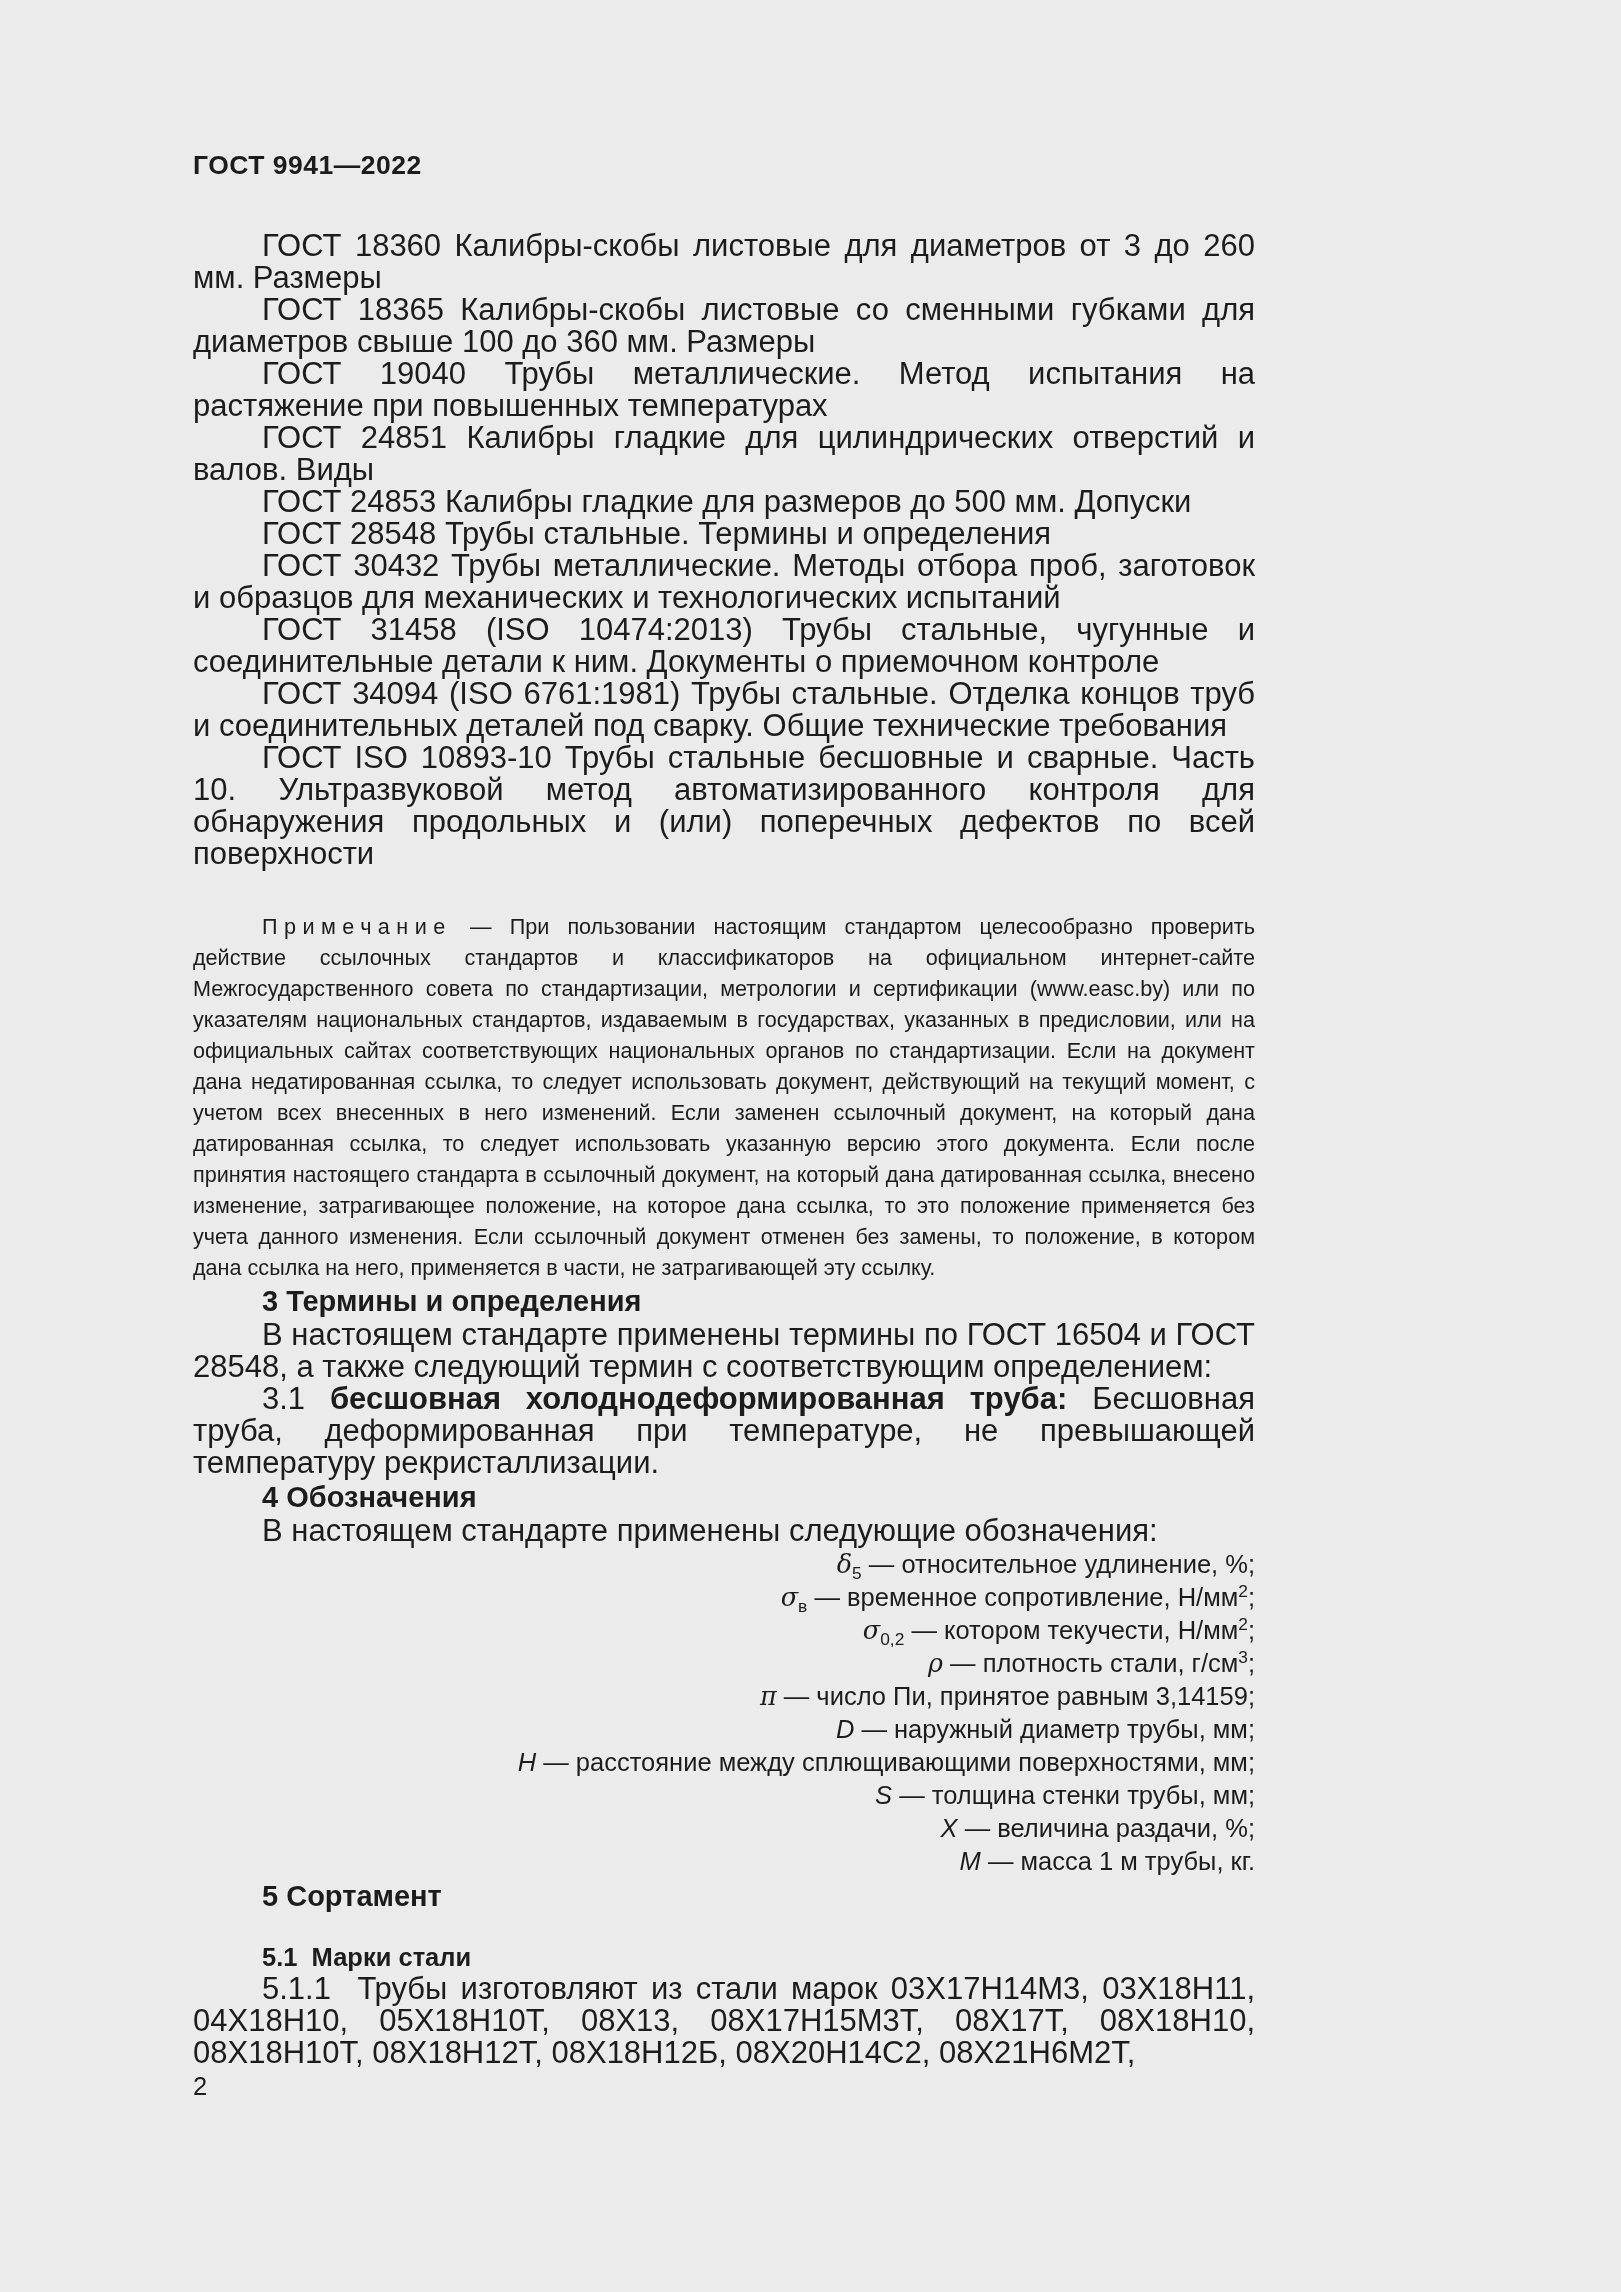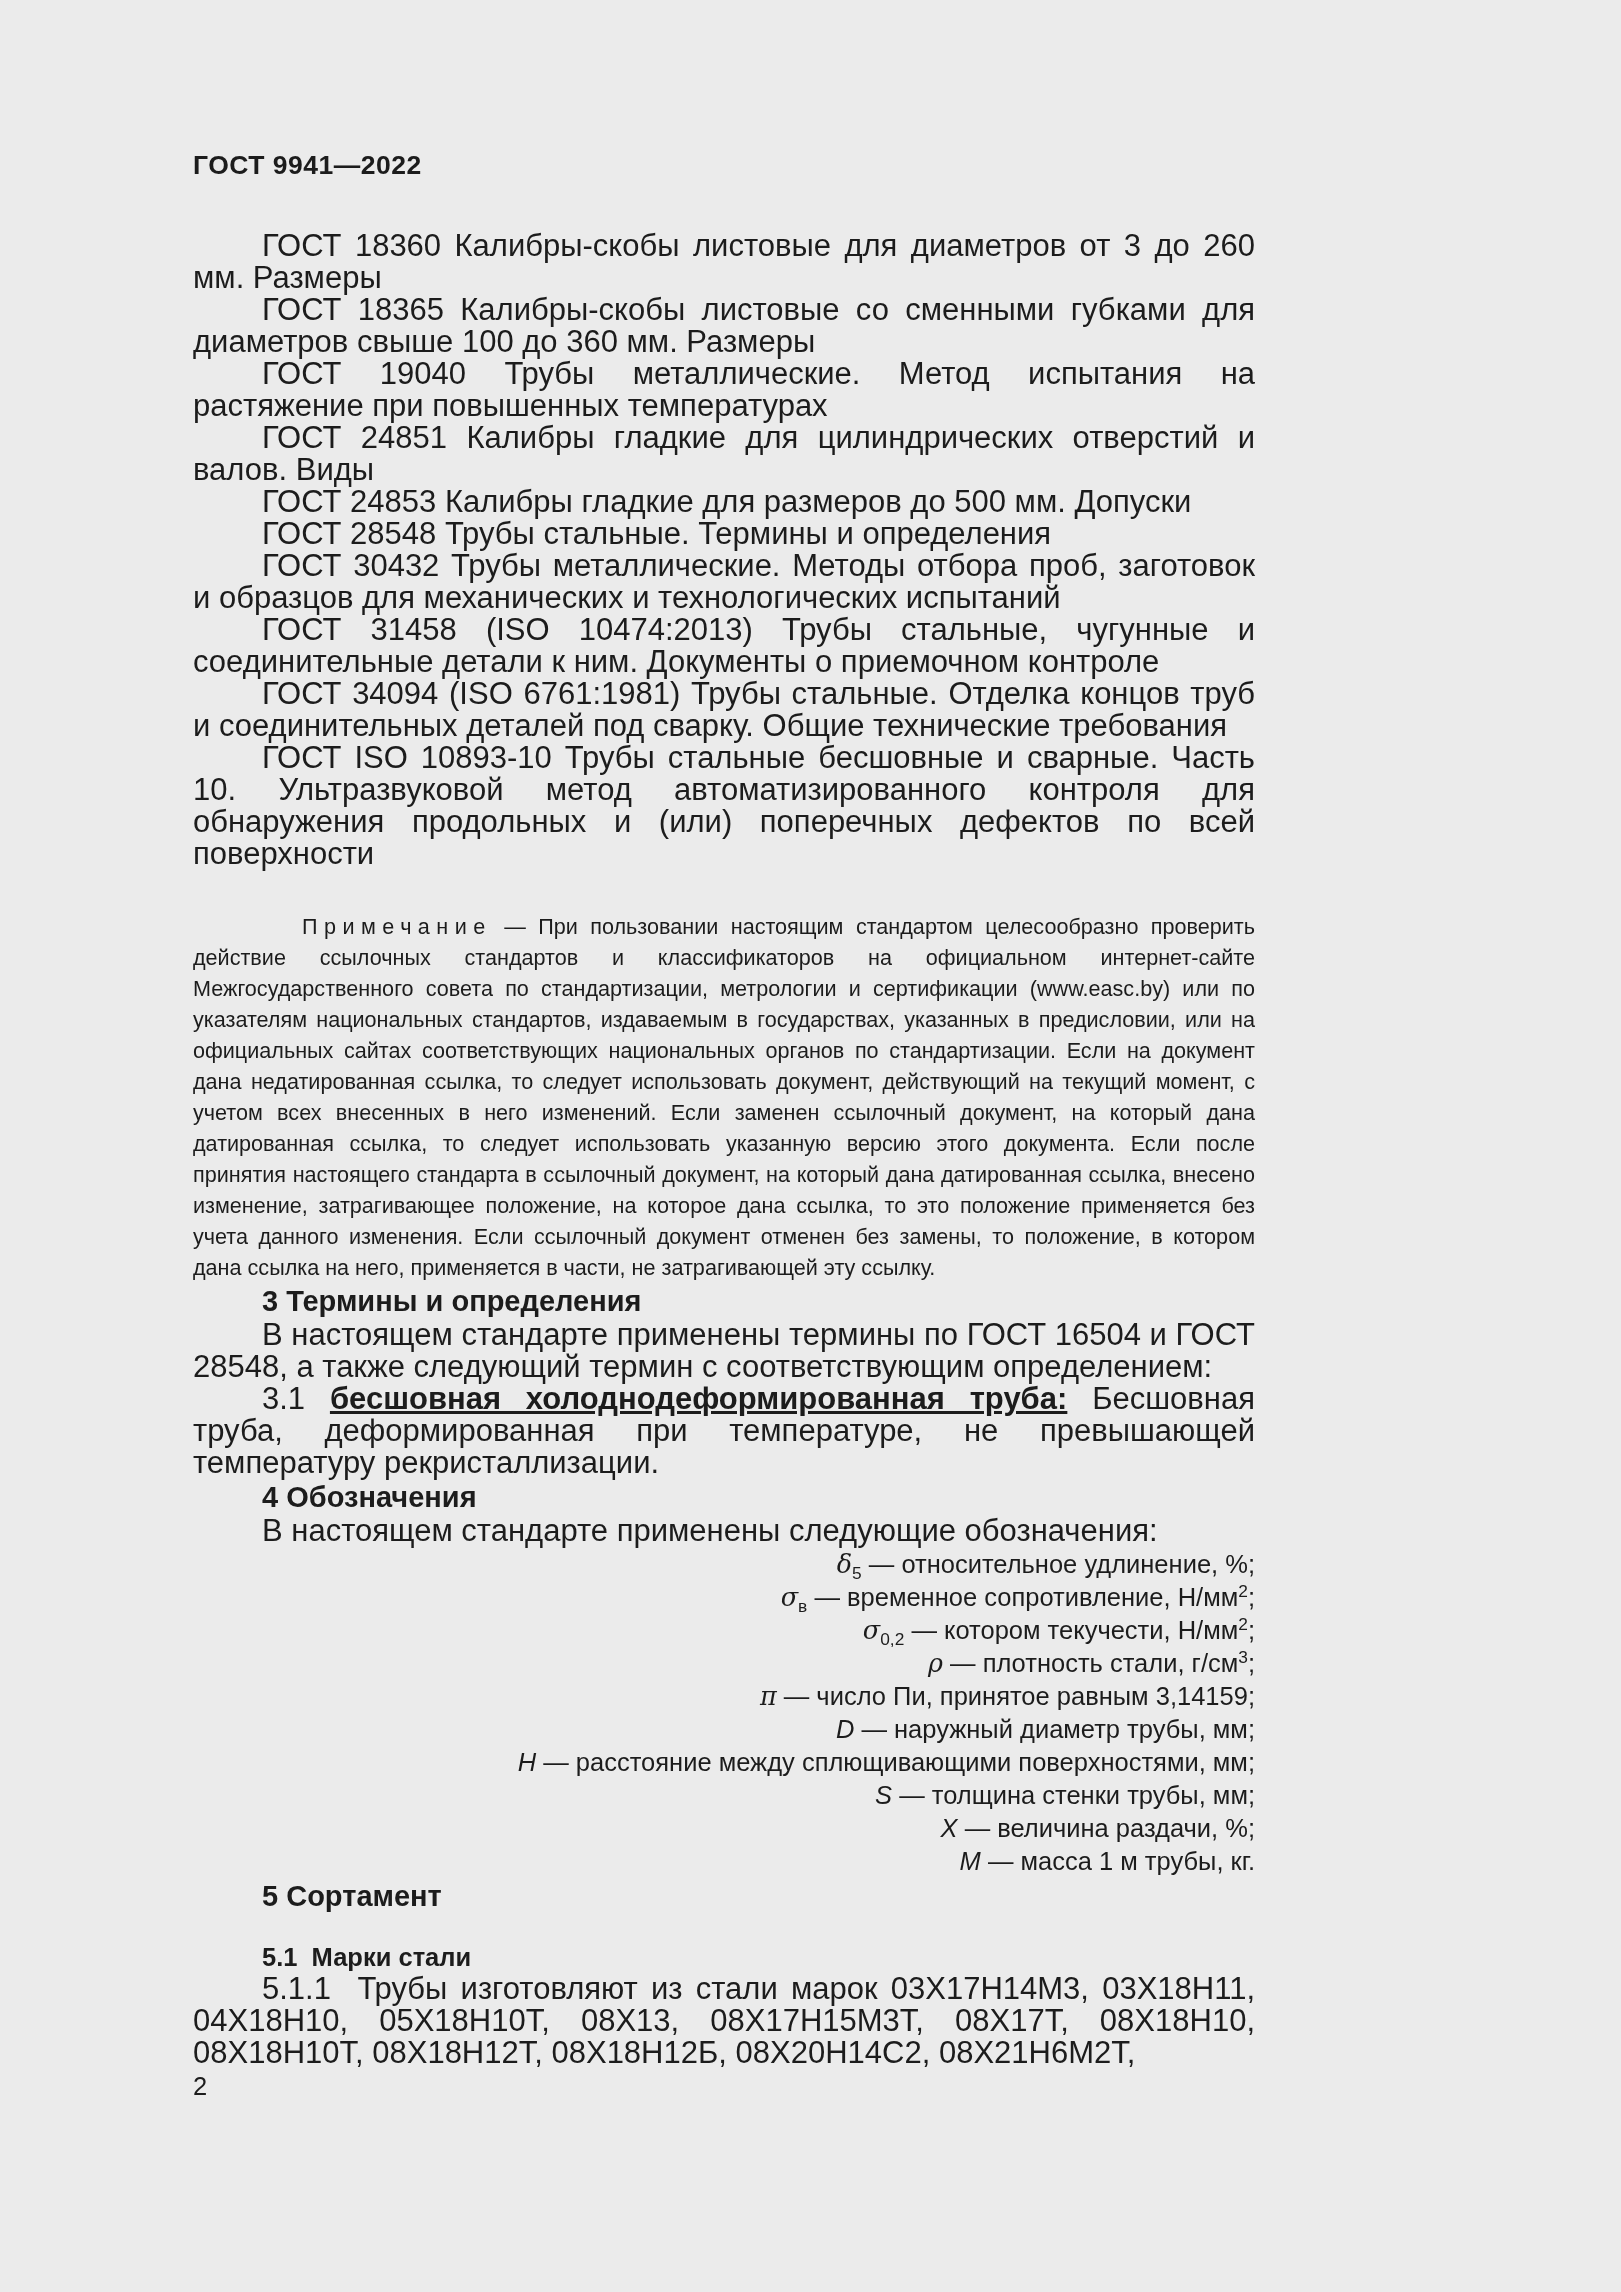--- a/index.html
+++ b/index.html
@@ -35,21 +35,20 @@
   }
   .note {
     margin: 41px 0 0 0;
     font-size: 21.6px;
     line-height: 31px;
     text-align: justify;
     text-indent: 69px;
   }
   .note-label {
     letter-spacing: 0.30em;
-    margin-left: 40px;
   }
   h2.sec-heading {
     margin: 0;
     font-size: 29px;
     line-height: 36px;
     font-weight: bold;
     text-indent: 69px;
   }
   .sec3-heading { margin-top: 29px; }
   .sec4-heading { margin-top: 53px; }
@@ -79,21 +78,21 @@
     line-height: 0;
   }
   h3.subsec-heading {
     margin: 27.4px 0 0 0;
     font-size: 25.5px;
     line-height: 32px;
     font-weight: bold;
     text-indent: 69px;
   }
   .para-511 { margin-top: 21.6px; }
-  .term-bold { font-weight: bold; text-decoration: underline; }
+  .term-bold { font-weight: bold; }
   .page-number {
     position: absolute;
     left: 193px;
     top: 2070px;
     font-size: 25.5px;
     line-height: 32px;
   }
 </style>
 </head>
 <body>

